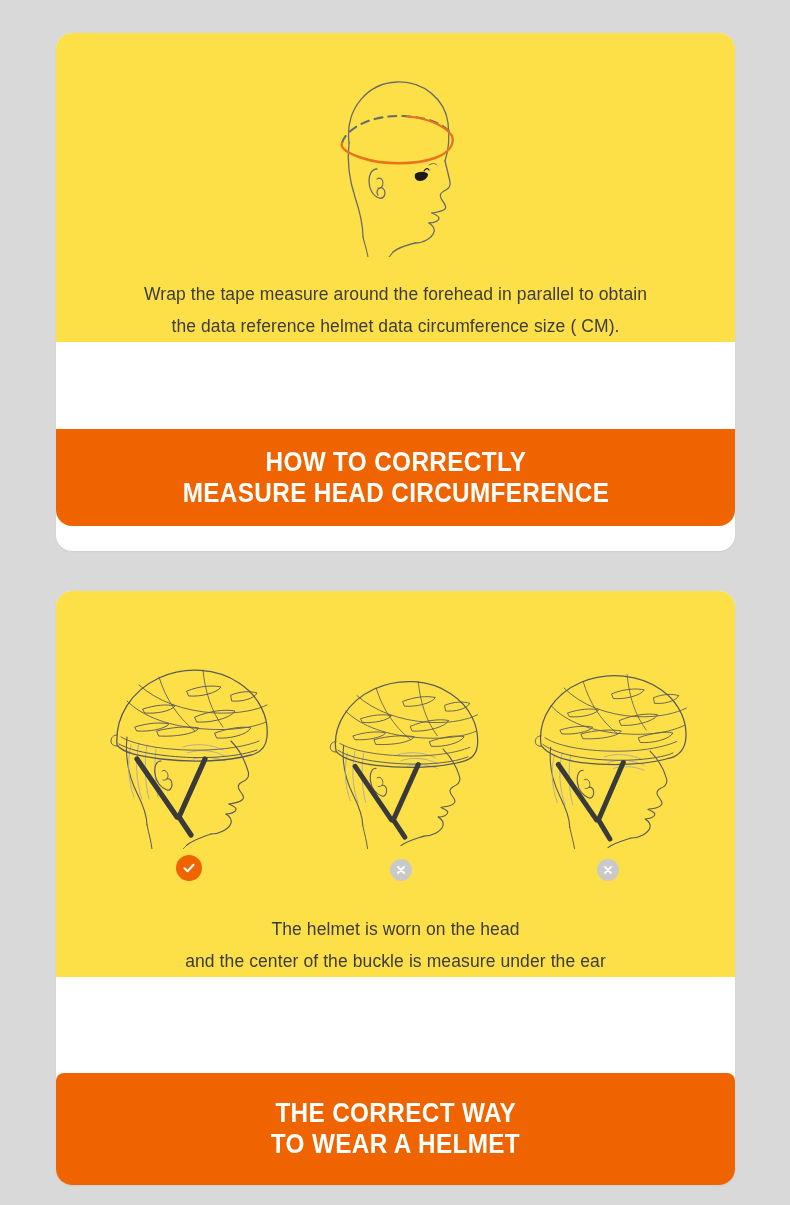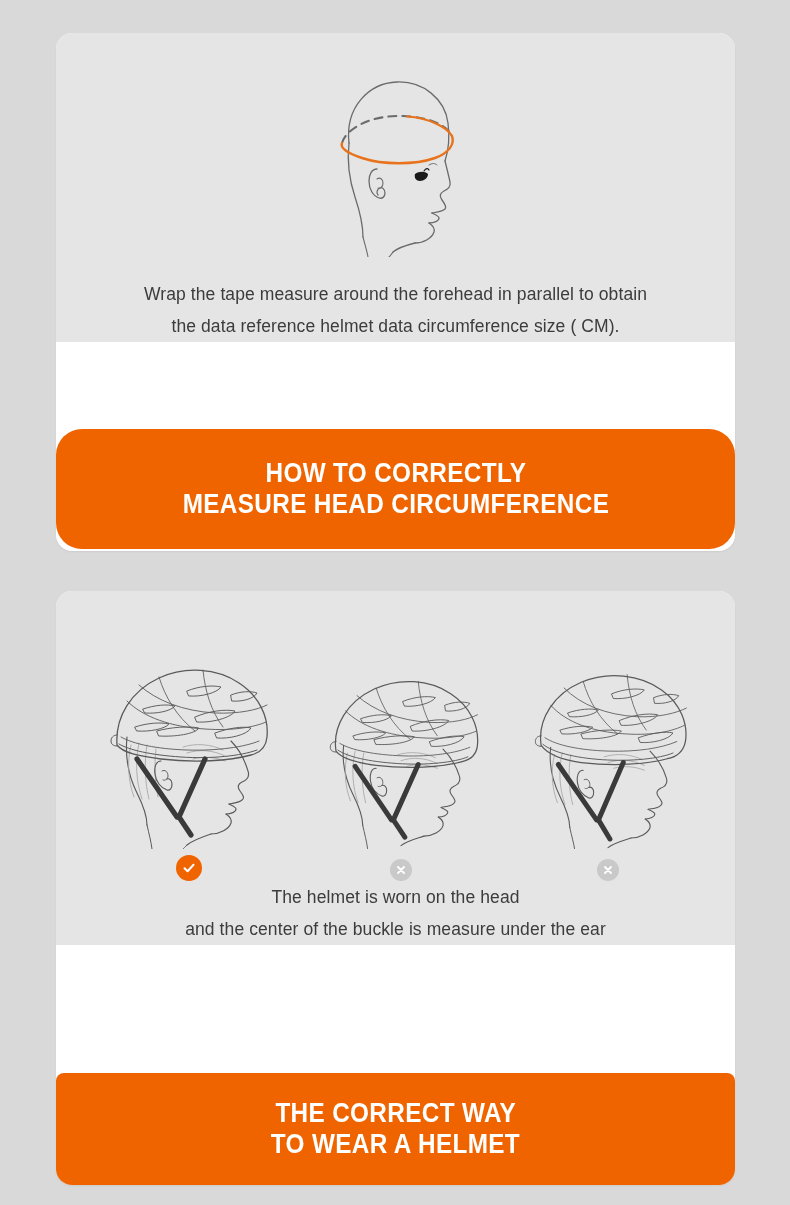--- a/index.html
+++ b/index.html
@@ -31,21 +31,21 @@
     border-radius: 16px;
     overflow: hidden;
     box-shadow: 0 1px 2px rgba(0,0,0,0.06);
   }
   .card-measure { top: 33px; height: 518px; }
   .card-wear    { top: 591px; height: 594px; }
 
   .card-body {
     position: relative;
     width: 100%;
-    background: #e5e5e5;
+    background: #fde047;
   }
 
   
   .illo-measure {
     height: 235px;
     display: flex;
     align-items: center;
     justify-content: center;
     padding-top: 12px;
     box-sizing: border-box;
@@ -69,21 +69,21 @@
     background: #f06400;
     color: #ffffff;
     text-align: center;
     border-radius: 0 0 16px 16px;
     box-sizing: border-box;
     display: flex;
     flex-direction: column;
     align-items: center;
     justify-content: center;
   }
-  .banner-measure { top: 396px; height: 120px; border-radius: 26px; }
+  .banner-measure { top: 396px; height: 97px; }
   .banner-wear    { top: 482px; height: 112px; border-radius: 8px; }
 
   .banner-line {
     font-size: 27px;
     line-height: 31px;
     font-weight: 700;
     letter-spacing: 0.4px;
     transform: scaleX(0.90);
     transform-origin: center;
     white-space: nowrap;
@@ -114,21 +114,21 @@
   }
   .badge-ok {
     width: 26px; height: 26px;
     background: #f06400;
   }
   .badge-no {
     width: 22px; height: 22px;
     background: #c9c9c9;
   }
 
-  .caption-wear { }
+  .caption-wear { margin-top: 32px; }
 
   svg { display: block; }
 </style>
 </head>
 <body>
 
 <div class="page">
 
   <div class="card card-measure">
 

